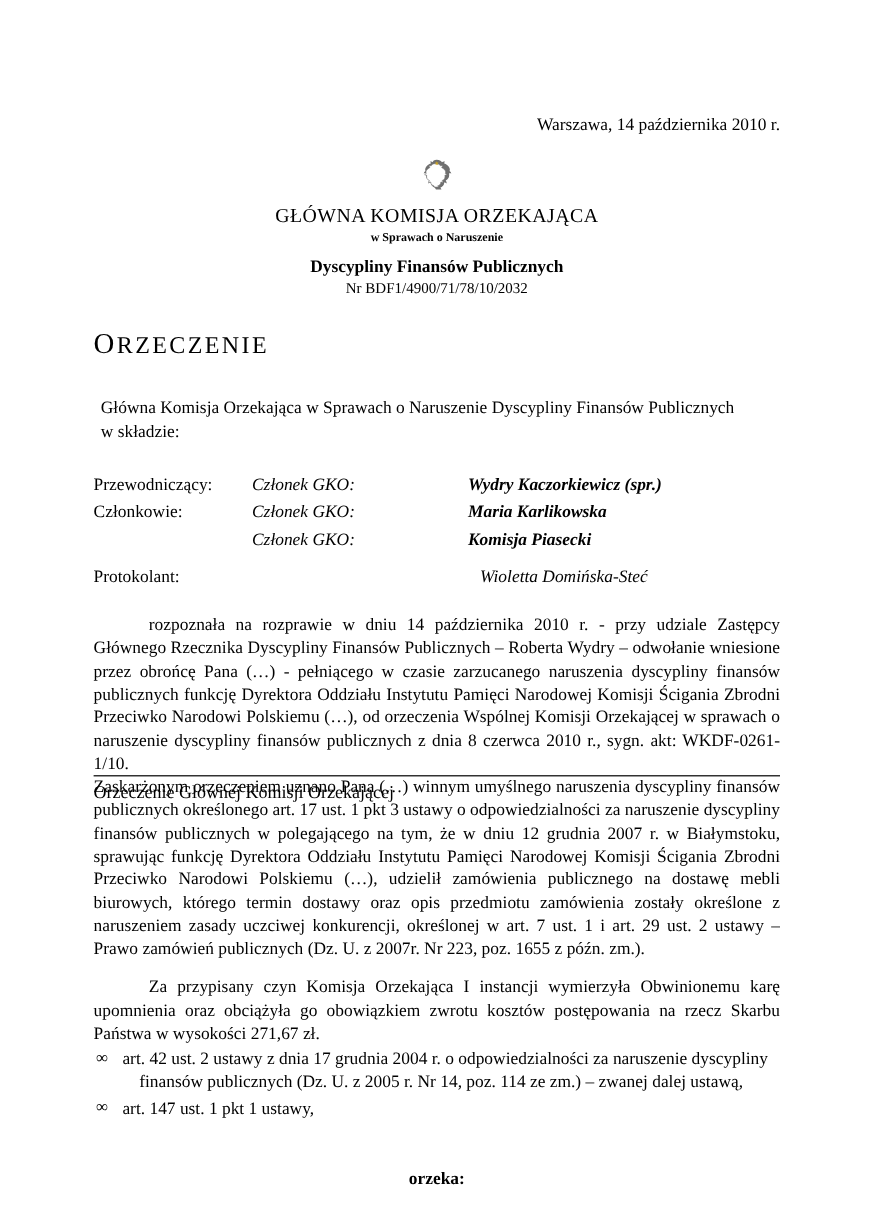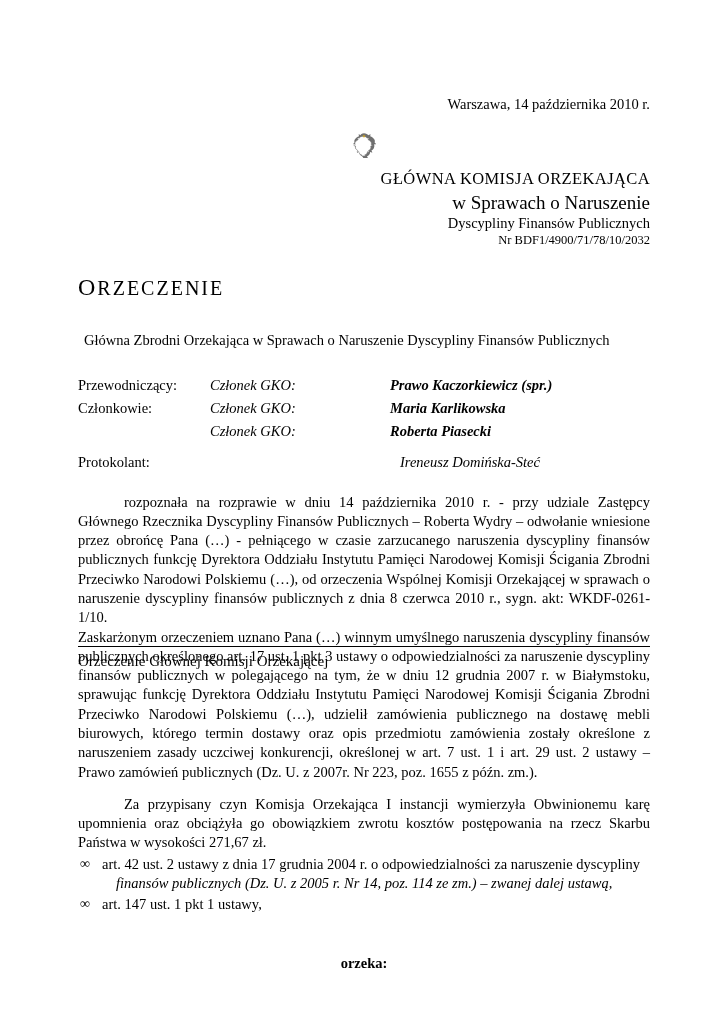--- a/index.html
+++ b/index.html
@@ -36,37 +36,39 @@
   .emblem-wrap {
     text-align: center;
     margin-bottom: 2px;
     margin-top: 2px;
   }
   .emblem {
     display: inline-block;
     line-height: 0;
   }
   .header-block {
-    text-align: right;
+    text-align: center;
     margin-top: 0;
   }
   .header-title {
     font-size: 16.5px;
     letter-spacing: 0.4px;
     font-variant: normal;
     text-transform: uppercase;
     margin-bottom: 3px;
   }
   .header-sub1 {
-    font-size: 19px;
+    font-size: 10px;
+    margin-bottom: 11px;
+    font-weight: bold;
+  }
+  .header-sub2 {
+    font-size: 14.5px;
     margin-bottom: 1px;
-  }
-  .header-sub2 {
-    font-size: 14.5px;
-    margin-bottom: 1px;
+    font-weight: bold;
   }
   .header-sub3 {
     font-size: 12.5px;
     margin-bottom: 4px;
   }
   .doc-title {
     text-align: left;
     margin-top: 26px;
     margin-bottom: 30px;
     font-size: 20px;
@@ -147,21 +149,20 @@
     font-size: 14px;
     padding-left: 2px;
   }
   .list-text {
     flex: 1;
     text-align: justify;
   }
   .list-text .cont {
     display: block;
     padding-left: 14px;
-    font-style: italic;
   }
   .footer {
     position: absolute;
     left: 78px;
     right: 74px;
     bottom: 54px;
   }
   .footer-rule {
     border-top: 1px solid #000;
     margin-bottom: 6px;
@@ -203,47 +204,48 @@
       <div class="header-sub1">w Sprawach o Naruszenie</div>
       <div class="header-sub2">Dyscypliny Finansów Publicznych</div>
       <div class="header-sub3">Nr BDF1/4900/71/78/10/2032</div>
     </div>
 
     <div class="doc-title">
       <span class="first">O</span><span>RZECZENIE</span>
     </div>
 
     <div class="intro">
-      <div>Główna Zbrodni Orzekająca w Sprawach o Naruszenie Dyscypliny Finansów Publicznych</div>
+      <div>Główna Komisja Orzekająca w Sprawach o Naruszenie Dyscypliny Finansów Publicznych</div>
+      <div>w składzie:</div>
     </div>
 
     <div class="panel">
 
       <div class="panel-row">
         <div class="panel-role">Przewodniczący:</div>
         <div class="panel-member">Członek GKO:</div>
-        <div class="panel-name">Prawo Kaczorkiewicz (spr.)</div>
+        <div class="panel-name">Wydry Kaczorkiewicz (spr.)</div>
       </div>
 
       <div class="panel-row">
         <div class="panel-role">Członkowie:</div>
         <div class="panel-member">Członek GKO:</div>
         <div class="panel-name">Maria Karlikowska</div>
       </div>
 
       <div class="panel-row">
         <div class="panel-role"></div>
         <div class="panel-member">Członek GKO:</div>
-        <div class="panel-name">Roberta Piasecki</div>
+        <div class="panel-name">Komisja Piasecki</div>
       </div>
 
       <div class="panel-row protokolant">
         <div class="panel-role">Protokolant:</div>
         <div class="panel-member"></div>
-        <div class="panel-name">Ireneusz Domińska-Steć</div>
+        <div class="panel-name">Wioletta Domińska-Steć</div>
       </div>
 
     </div>
 
     <div class="body-text">
       <p class="indent">rozpoznała na rozprawie w dniu 14 października 2010 r. - przy udziale Zastępcy Głównego Rzecznika Dyscypliny Finansów Publicznych – Roberta Wydry – odwołanie wniesione przez obrońcę Pana (…) - pełniącego w czasie zarzucanego naruszenia dyscypliny finansów publicznych funkcję Dyrektora Oddziału Instytutu Pamięci Narodowej Komisji Ścigania Zbrodni Przeciwko Narodowi Polskiemu (…), od orzeczenia Wspólnej Komisji Orzekającej w sprawach o naruszenie dyscypliny finansów publicznych z dnia 8 czerwca 2010 r., sygn. akt: WKDF-0261-1/10.</p>
       <p>Zaskarżonym orzeczeniem uznano Pana (…) winnym umyślnego naruszenia dyscypliny finansów publicznych określonego art. 17 ust. 1 pkt 3 ustawy o odpowiedzialności za naruszenie dyscypliny finansów publicznych w polegającego na tym, że w dniu 12 grudnia 2007 r. w Białymstoku, sprawując funkcję Dyrektora Oddziału Instytutu Pamięci Narodowej Komisji Ścigania Zbrodni Przeciwko Narodowi Polskiemu (…), udzielił zamówienia publicznego na dostawę mebli biurowych, którego termin dostawy oraz opis przedmiotu zamówienia zostały określone z naruszeniem zasady uczciwej konkurencji, określonej w art. 7 ust. 1 i art. 29 ust. 2 ustawy – Prawo zamówień publicznych (Dz. U. z 2007r. Nr 223, poz. 1655 z późn. zm.).</p>
       <p class="indent para-gap">Za przypisany czyn Komisja Orzekająca I instancji wymierzyła Obwinionemu karę upomnienia oraz obciążyła go obowiązkiem zwrotu kosztów postępowania na rzecz Skarbu Państwa w wysokości 271,67 zł.</p>
 
       <div class="list-item">

